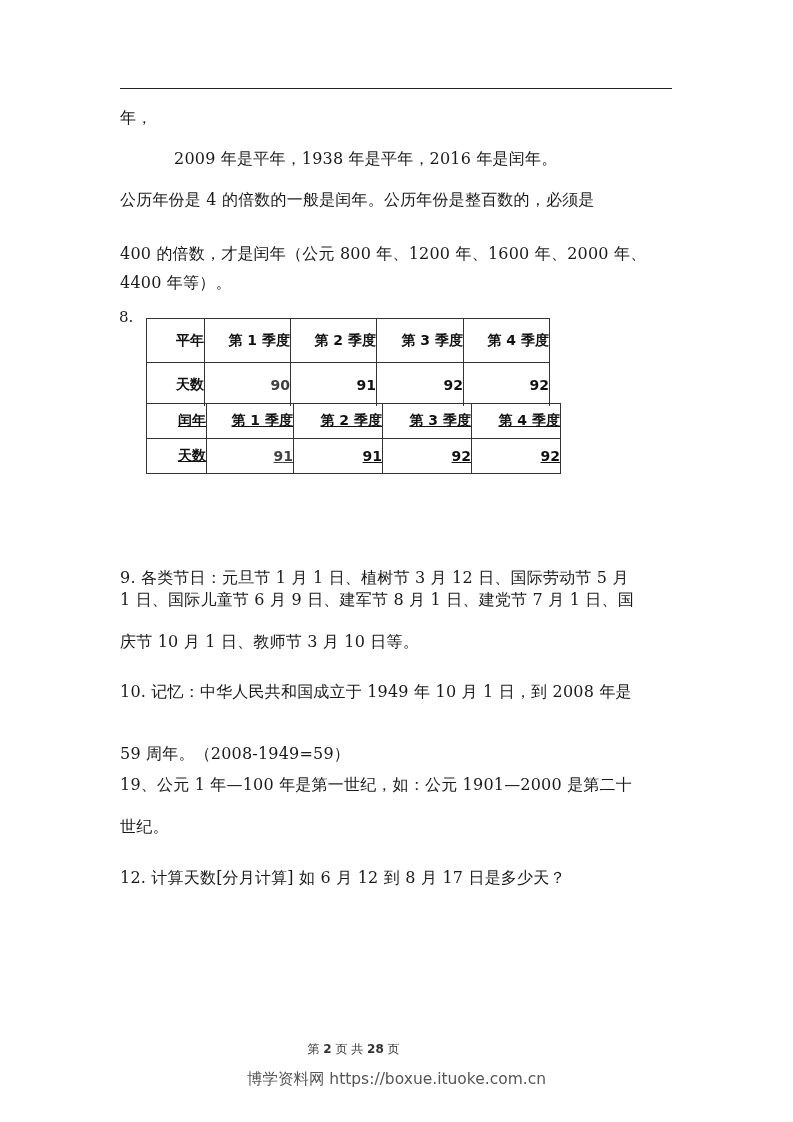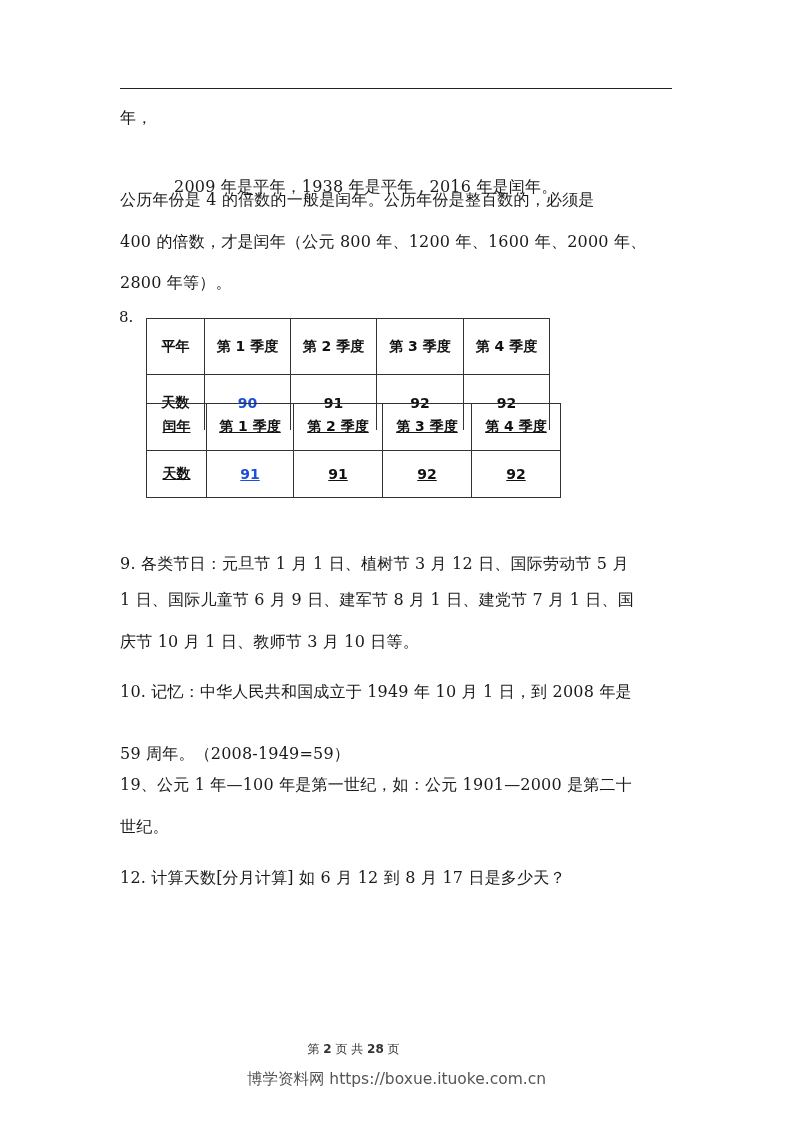--- a/index.html
+++ b/index.html
@@ -10,32 +10,32 @@
     }
     .header-rule {
       position: absolute; left: 120px; top: 88px; width: 552px; height: 0;
       border-top: 1.3px solid #222;
     }
     .p {
       position: absolute; left: 120px; width: 560px;
       font-size: 16px; line-height: 20px; white-space: nowrap;
       letter-spacing: 0.2px;
     }
-    .indent { left: 174px; margin-top: 28px; }
+    .indent { left: 174px; }
     .num8 { position: absolute; left: 119px; top: 308px; font-size: 15px; }
 
     table.q {
       position: absolute; border-collapse: collapse;
       font-family: "DejaVu Sans", "Liberation Sans", sans-serif;
       font-weight: bold; font-size: 14px; color: #111;
     }
     table.q td {
-      border: 1.3px solid #333; text-align: center; padding: 6px;
+      border: 1.3px solid #333; text-align: right; padding: 0;
     }
-    .red { color: #1d4ed8; }
+    .red { color: #404040; }
     #t1 { left: 146px; top: 318px; }
     #t1 td { height: 43px; }
     #t1 tr.last td { border-bottom: none; }
     #t2 { left: 146px; top: 403px; }
     #t2 td { height: 34px; text-decoration: underline; }
 
     .footer-page {
       position: absolute; top: 1041px; left: 0; width: 707px; text-align: center;
       font-size: 12px; color: #333; font-family: "DejaVu Serif", serif;
     }
@@ -46,22 +46,22 @@
     }
   </style>
 </head>
 <body>
 
 <div class="header-rule"></div>
 
 <div class="p" style="top:108px">年，</div>
 <div class="p indent" style="top:149px">2009 年是平年，1938 年是平年，2016 年是闰年。</div>
 <div class="p" style="top:190px">公历年份是 4 的倍数的一般是闰年。公历年份是整百数的，必须是</div>
-<div class="p" style="top:232px">400 的倍数，才是闰年（公元 800 年、1200 年、1600 年、2000 年、</div>
-<div class="p" style="top:273px">2800 年等）。</div>
+<div class="p" style="top:244px">400 的倍数，才是闰年（公元 800 年、1200 年、1600 年、2000 年、</div>
+<div class="p" style="top:273px">4400 年等）。</div>
 
 <div class="num8">8.</div>
 
 <table class="q" id="t1">
   <colgroup>
       <col style="width:58px">
       <col style="width:86px">
       <col style="width:86px">
       <col style="width:87px">
       <col style="width:86px">
@@ -103,21 +103,21 @@
   <tr>
     <td>天数</td>
     <td class="red">91</td>
     <td>91</td>
     <td>92</td>
     <td>92</td>
   </tr>
 </tbody>
   </table>
 
-<div class="p" style="top:554px">9. 各类节日：元旦节 1 月 1 日、植树节 3 月 12 日、国际劳动节 5 月</div>
+<div class="p" style="top:568px">9. 各类节日：元旦节 1 月 1 日、植树节 3 月 12 日、国际劳动节 5 月</div>
 <div class="p" style="top:590px">1 日、国际儿童节 6 月 9 日、建军节 8 月 1 日、建党节 7 月 1 日、国</div>
 <div class="p" style="top:632px">庆节 10 月 1 日、教师节 3 月 10 日等。</div>
 <div class="p" style="top:682px">10. 记忆：中华人民共和国成立于 1949 年 10 月 1 日，到 2008 年是</div>
 <div class="p" style="top:744px">59 周年。（2008-1949=59）</div>
 <div class="p" style="top:775px">19、公元 1 年—100 年是第一世纪，如：公元 1901—2000 是第二十</div>
 <div class="p" style="top:817px">世纪。</div>
 <div class="p" style="top:868px">12.  计算天数[分月计算] 如 6 月 12 到 8 月 17 日是多少天？</div>
 
 <div class="footer-page"><span>第 </span><b>2</b><span> 页 共 </span><b>28</b><span> 页</span></div>
 <div class="footer-site">博学资料网 https://boxue.ituoke.com.cn</div>

